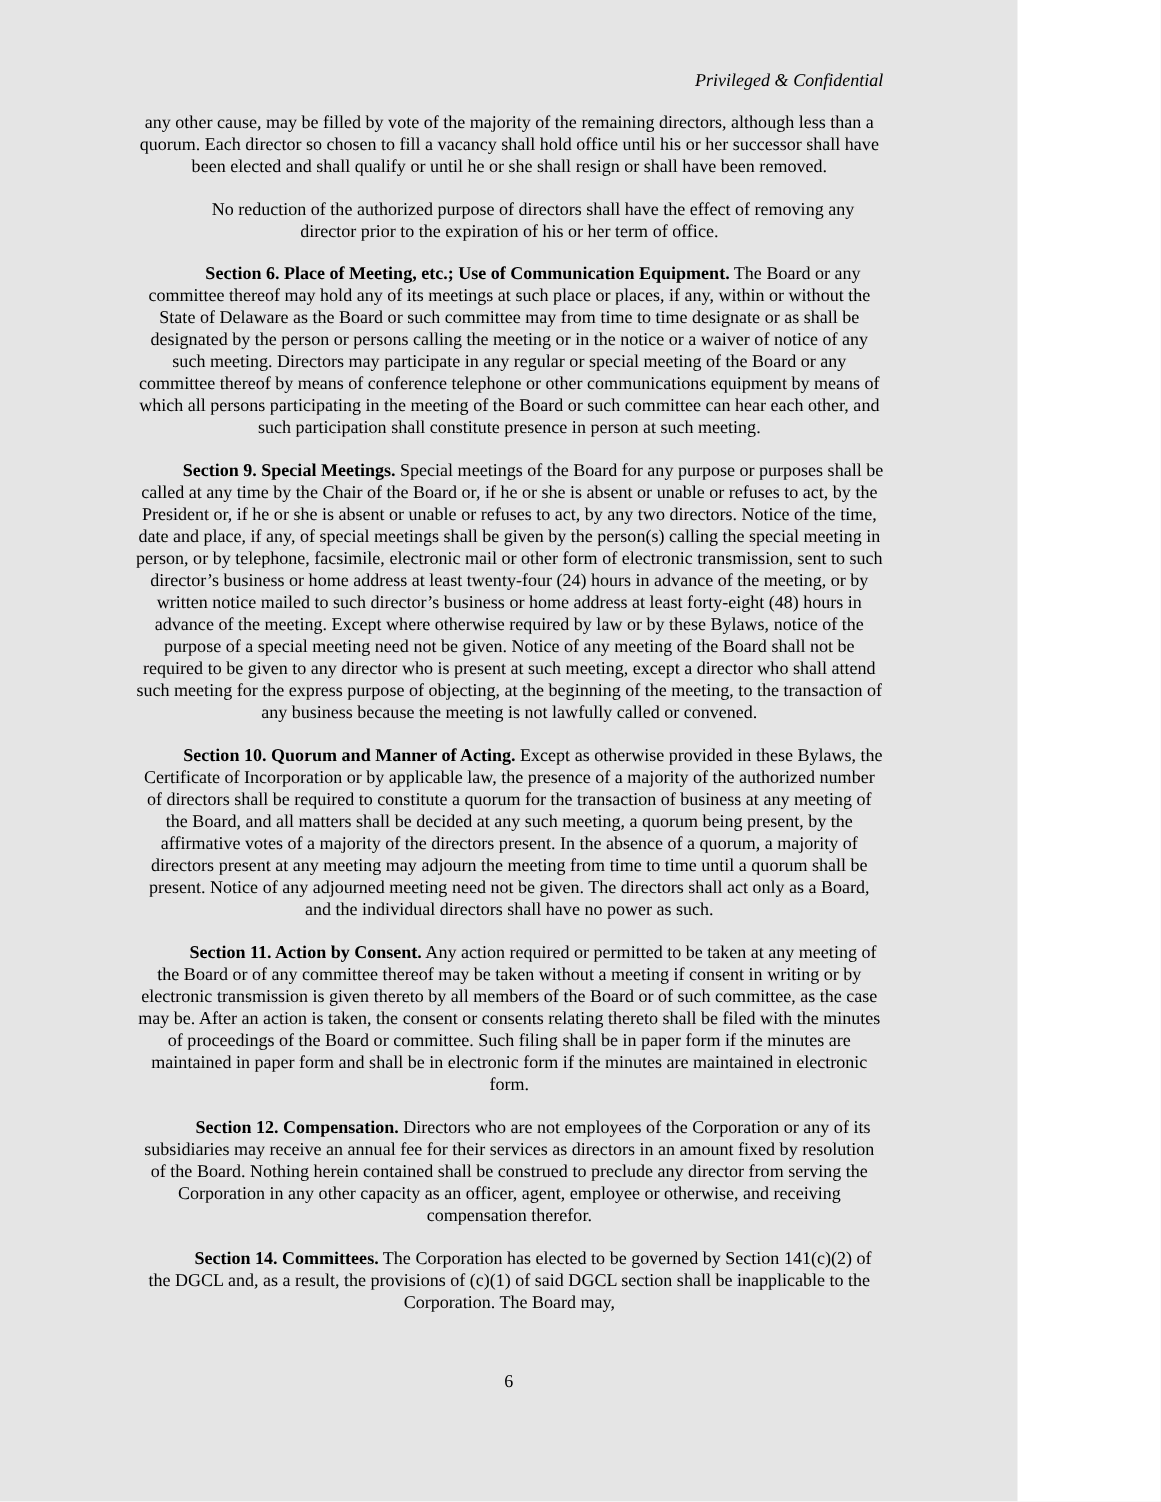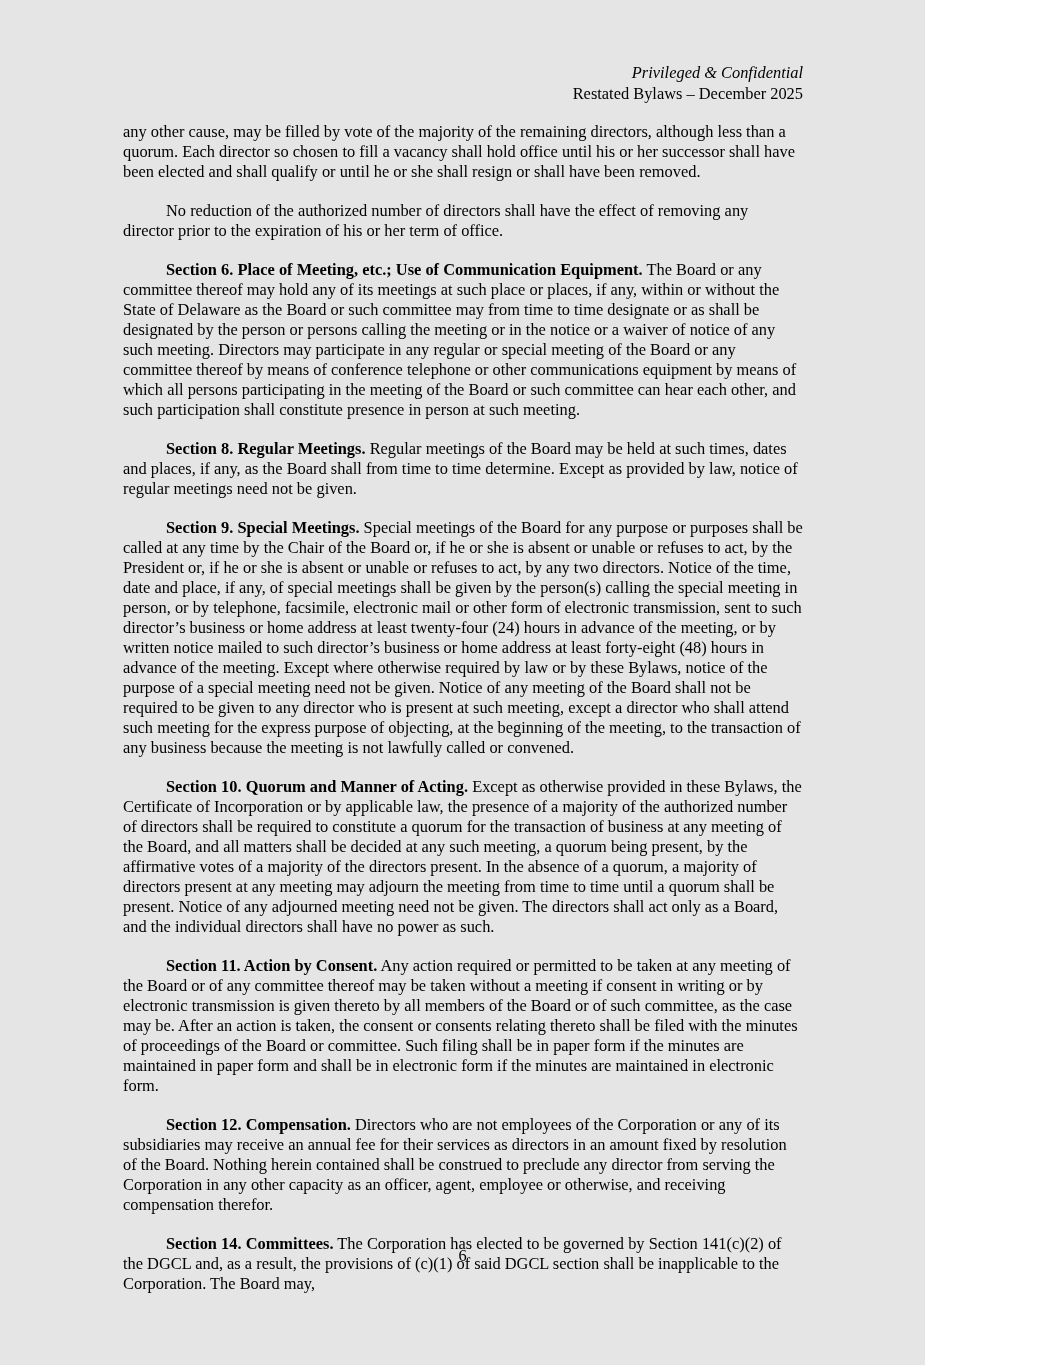--- a/index.html
+++ b/index.html
@@ -22,21 +22,21 @@
   .doc-header {
     text-align: right;
     line-height: 21px;
     margin-bottom: 18px;
   }
   .doc-header .italic {
     font-style: italic;
   }
   .doc-body p {
     margin: 0 0 19px 0;
-    text-align: left;
+    text-align: center;
   }
   .doc-body p.indent {
     text-indent: 43px;
   }
   .doc-body b {
     font-weight: bold;
   }
   .page-number {
     position: absolute;
     top: 1246px;
@@ -46,33 +46,31 @@
     font-size: 16.4px;
   }
 </style>
 </head>
 <body>
 
 <div class="page">
 
   <div class="doc-header">
     <div class="italic">Privileged &amp; Confidential</div>
-    <div>Restated Bylaws – December 2025</div>
   </div>
 
   <div class="doc-body">
 
     <p><span>any other cause, may be filled by vote of the majority of the remaining directors, although less than a quorum. Each director so chosen to fill a vacancy shall hold office until his or her successor shall have been elected and shall qualify or until he or she shall resign or shall have been removed.</span></p>
 
-    <p class="indent"><span>No reduction of the authorized number of directors shall have the effect of removing any director prior to the expiration of his or her term of office.</span></p>
+    <p class="indent"><span>No reduction of the authorized purpose of directors shall have the effect of removing any director prior to the expiration of his or her term of office.</span></p>
 
     <p class="indent"><b>Section 6. Place of Meeting, etc.; Use of Communication Equipment.</b><span> The Board or any committee thereof may hold any of its meetings at such place or places, if any, within or without the State of Delaware as the Board or such committee may from time to time designate or as shall be designated by the person or persons calling the meeting or in the notice or a waiver of notice of any such meeting. Directors may participate in any regular or special meeting of the Board or any committee thereof by means of conference telephone or other communications equipment by means of which all persons participating in the meeting of the Board or such committee can hear each other, and such participation shall constitute presence in person at such meeting.</span></p>
 
 
-    <p class="indent"><b>Section 8. Regular Meetings.</b><span> Regular meetings of the Board may be held at such times, dates and places, if any, as the Board shall from time to time determine. Except as provided by law, notice of regular meetings need not be given.</span></p>
 
     <p class="indent"><b>Section 9. Special Meetings.</b><span> Special meetings of the Board for any purpose or purposes shall be called at any time by the Chair of the Board or, if he or she is absent or unable or refuses to act, by the President or, if he or she is absent or unable or refuses to act, by any two directors. Notice of the time, date and place, if any, of special meetings shall be given by the person(s) calling the special meeting in person, or by telephone, facsimile, electronic mail or other form of electronic transmission, sent to such director’s business or home address at least twenty-four (24) hours in advance of the meeting, or by written notice mailed to such director’s business or home address at least forty-eight (48) hours in advance of the meeting. Except where otherwise required by law or by these Bylaws, notice of the purpose of a special meeting need not be given. Notice of any meeting of the Board shall not be required to be given to any director who is present at such meeting, except a director who shall attend such meeting for the express purpose of objecting, at the beginning of the meeting, to the transaction of any business because the meeting is not lawfully called or convened.</span></p>
 
     <p class="indent"><b>Section 10. Quorum and Manner of Acting.</b><span> Except as otherwise provided in these Bylaws, the Certificate of Incorporation or by applicable law, the presence of a majority of the authorized number of directors shall be required to constitute a quorum for the transaction of business at any meeting of the Board, and all matters shall be decided at any such meeting, a quorum being present, by the affirmative votes of a majority of the directors present. In the absence of a quorum, a majority of directors present at any meeting may adjourn the meeting from time to time until a quorum shall be present. Notice of any adjourned meeting need not be given. The directors shall act only as a Board, and the individual directors shall have no power as such.</span></p>
 
     <p class="indent"><b>Section 11. Action by Consent.</b><span> Any action required or permitted to be taken at any meeting of the Board or of any committee thereof may be taken without a meeting if consent in writing or by electronic transmission is given thereto by all members of the Board or of such committee, as the case may be.  After an action is taken, the consent or consents relating thereto shall be filed with the minutes of proceedings of the Board or committee. Such filing shall be in paper form if the minutes are maintained in paper form and shall be in electronic form if the minutes are maintained in electronic form.</span></p>
 
     <p class="indent"><b>Section 12. Compensation.</b><span> Directors who are not employees of the Corporation or any of its subsidiaries may receive an annual fee for their services as directors in an amount fixed by resolution of the Board. Nothing herein contained shall be construed to preclude any director from serving the Corporation in any other capacity as an officer, agent, employee or otherwise, and receiving compensation therefor.</span></p>
 
     <p class="indent"><b>Section 14. Committees.</b><span> The Corporation has elected to be governed by Section 141(c)(2) of the DGCL and, as a result, the provisions of (c)(1) of said DGCL section shall be inapplicable to the Corporation. The Board may,</span></p>

